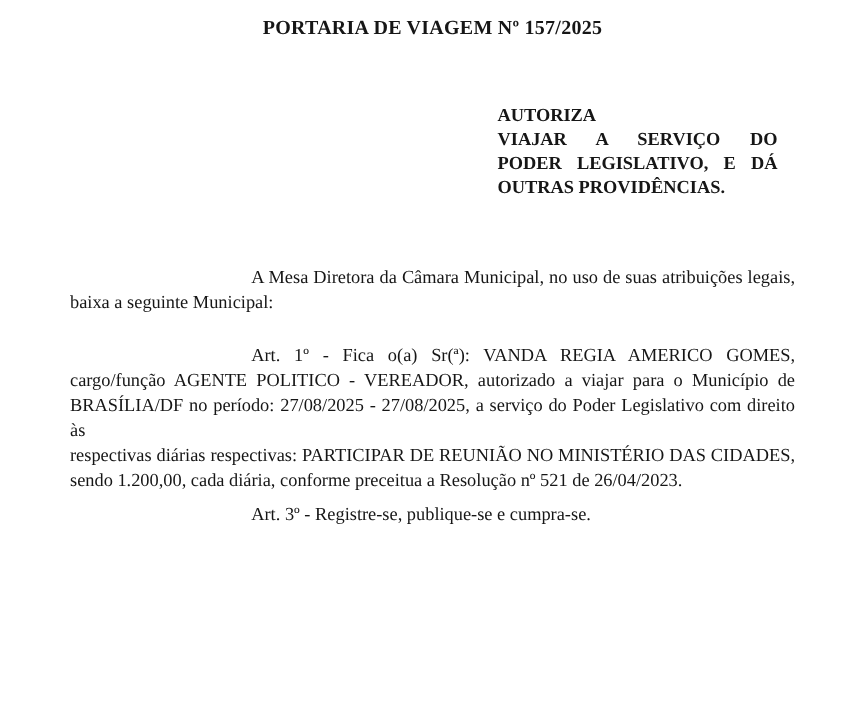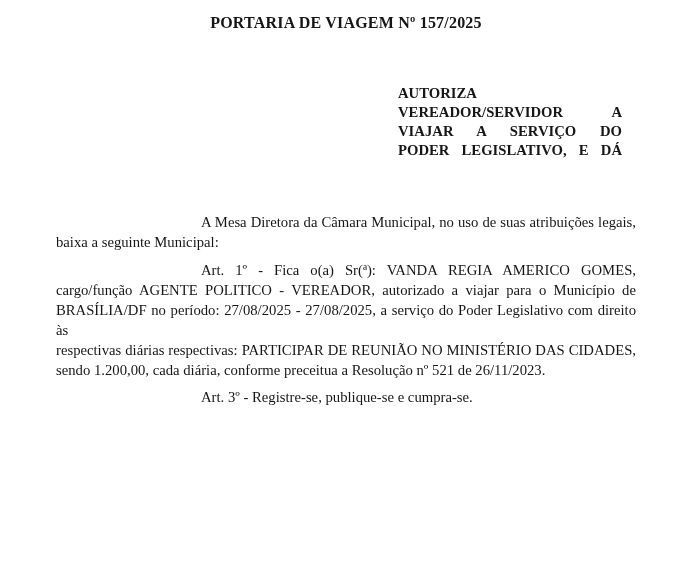--- a/index.html
+++ b/index.html
@@ -30,50 +30,50 @@
     font-weight: 700;
     line-height: 19px;
   }
   .epigraph .line { text-align: justify; text-align-last: justify; }
   .epigraph .line.last { text-align-last: left; }
   .para { line-height: 20px; }
   .para .line { text-align: justify; text-align-last: justify; }
   .para .line.last { text-align-last: left; }
   .para .line:first-child { padding-left: 145px; }
   .preamble { margin-top: 52px; }
-  .article-1 { margin-top: 8px; }
+  .article-1 { margin-top: 23px; }
   .article-2 { margin-top: 0px; }
   .article-3 { margin-top: 7px; }
 </style>
 </head>
 <body>
 
 <div class="page" style="color: rgb(22, 22, 22); background: rgb(255, 255, 255);">
   <div class="content">
 
     <div class="doc-title">PORTARIA DE VIAGEM Nº 157/2025</div>
 
     <div class="epigraph">
         <div class="line">AUTORIZA</div>
-        <div class="line">VEREADOR/SERVIDOR A</div>
         <div class="line">VIAJAR A SERVIÇO DO</div>
         <div class="line">PODER LEGISLATIVO, E DÁ</div>
+        <div class="line last">OUTRAS PROVIDÊNCIAS.</div>
       </div>
 
     <div class="para preamble">
         <div class="line">A Mesa Diretora da Câmara Municipal, no uso de suas atribuições legais,</div>
         <div class="line last">baixa a seguinte Municipal:</div>
       </div>
 
     <div class="para article-1">
         <div class="line">Art. 1º - Fica o(a) Sr(ª): VANDA REGIA AMERICO GOMES,</div>
         <div class="line">cargo/função AGENTE POLITICO - VEREADOR, autorizado a viajar para o Município de</div>
         <div class="line">BRASÍLIA/DF no período: 27/08/2025 - 27/08/2025, a serviço do Poder Legislativo com direito às</div>
         <div class="line">respectivas diárias respectivas: PARTICIPAR DE REUNIÃO NO MINISTÉRIO DAS CIDADES,</div>
-        <div class="line last">sendo 1.200,00, cada diária, conforme preceitua a Resolução nº 521 de 26/11/2023.</div>
+        <div class="line last">sendo 1.200,00, cada diária, conforme preceitua a Resolução nº 521 de 26/04/2023.</div>
       </div>
 
 
     <div class="para article-3">
         <div class="line last">Art. 3º - Registre-se, publique-se e cumpra-se.</div>
       </div>
 
   </div>
 </div>
 

